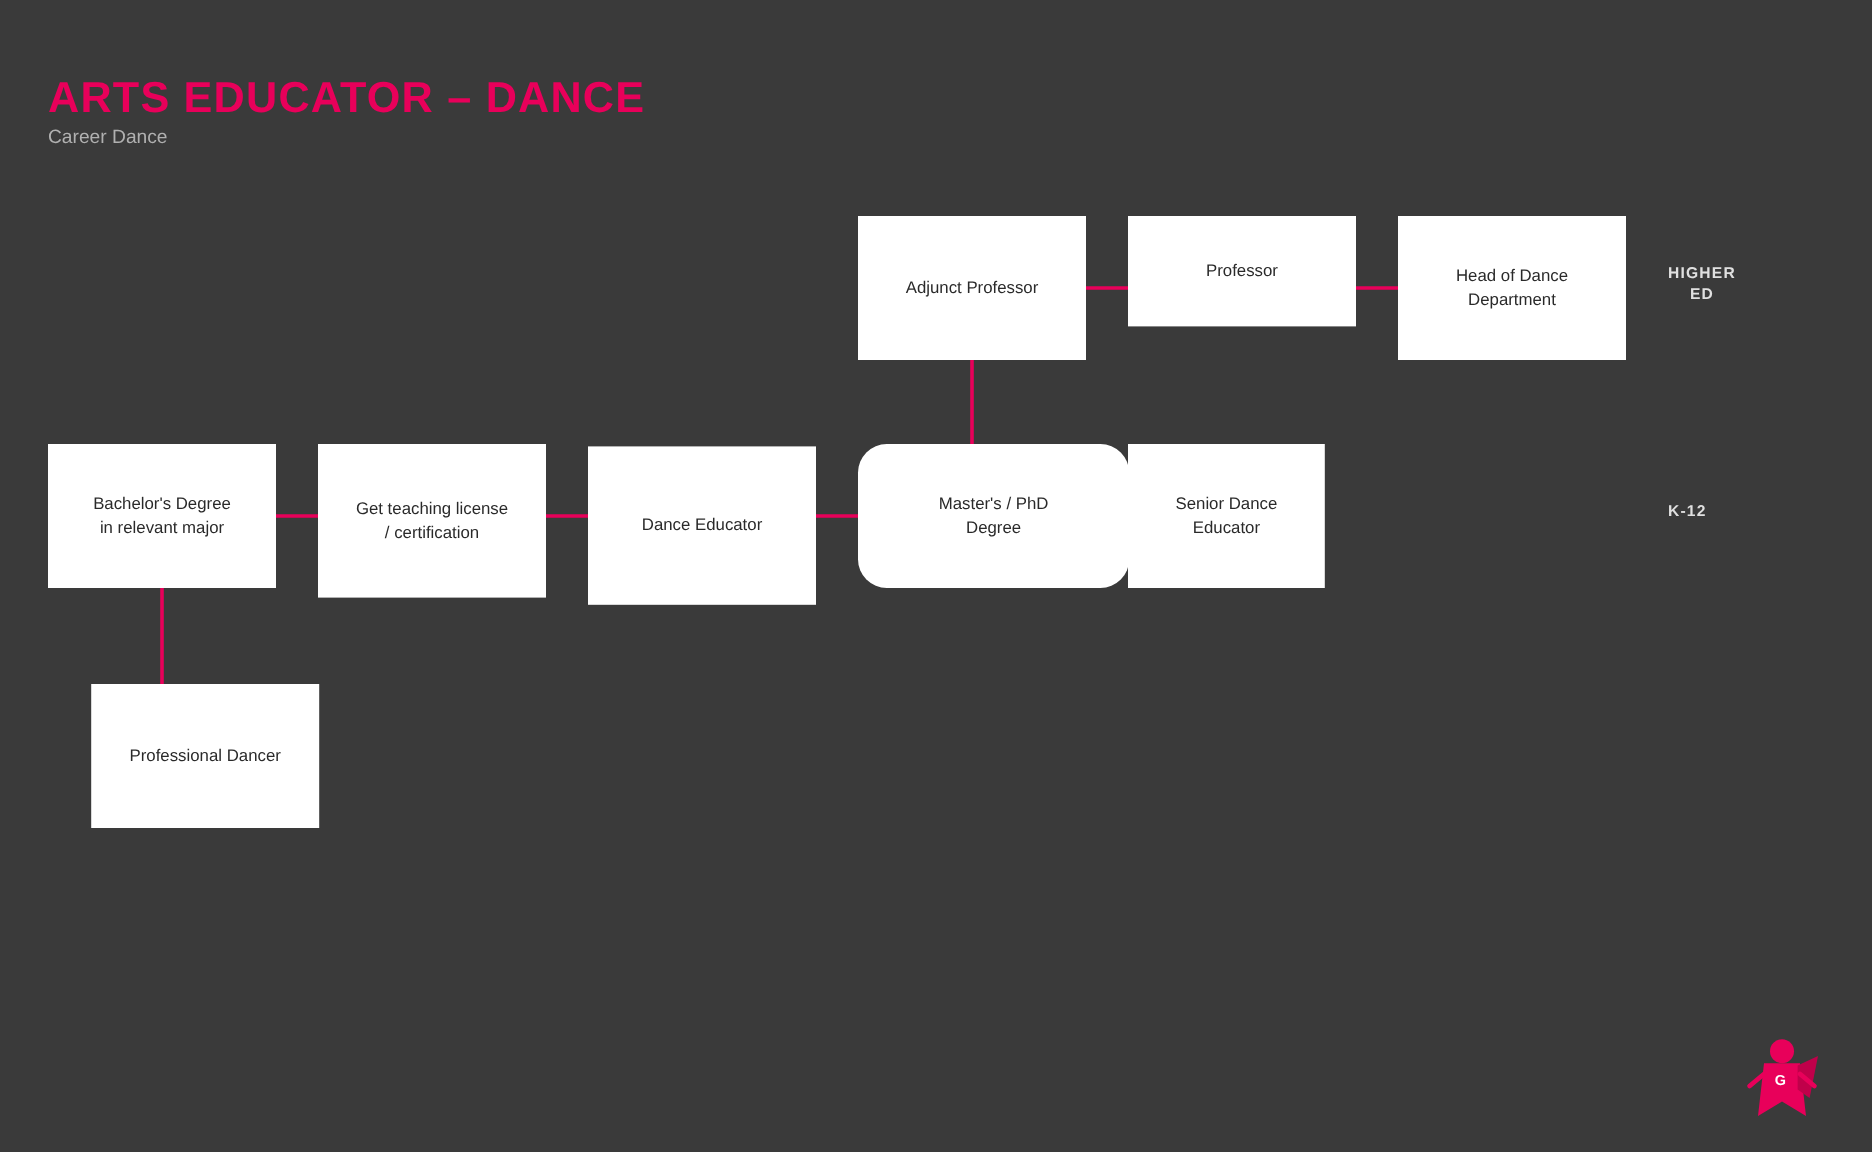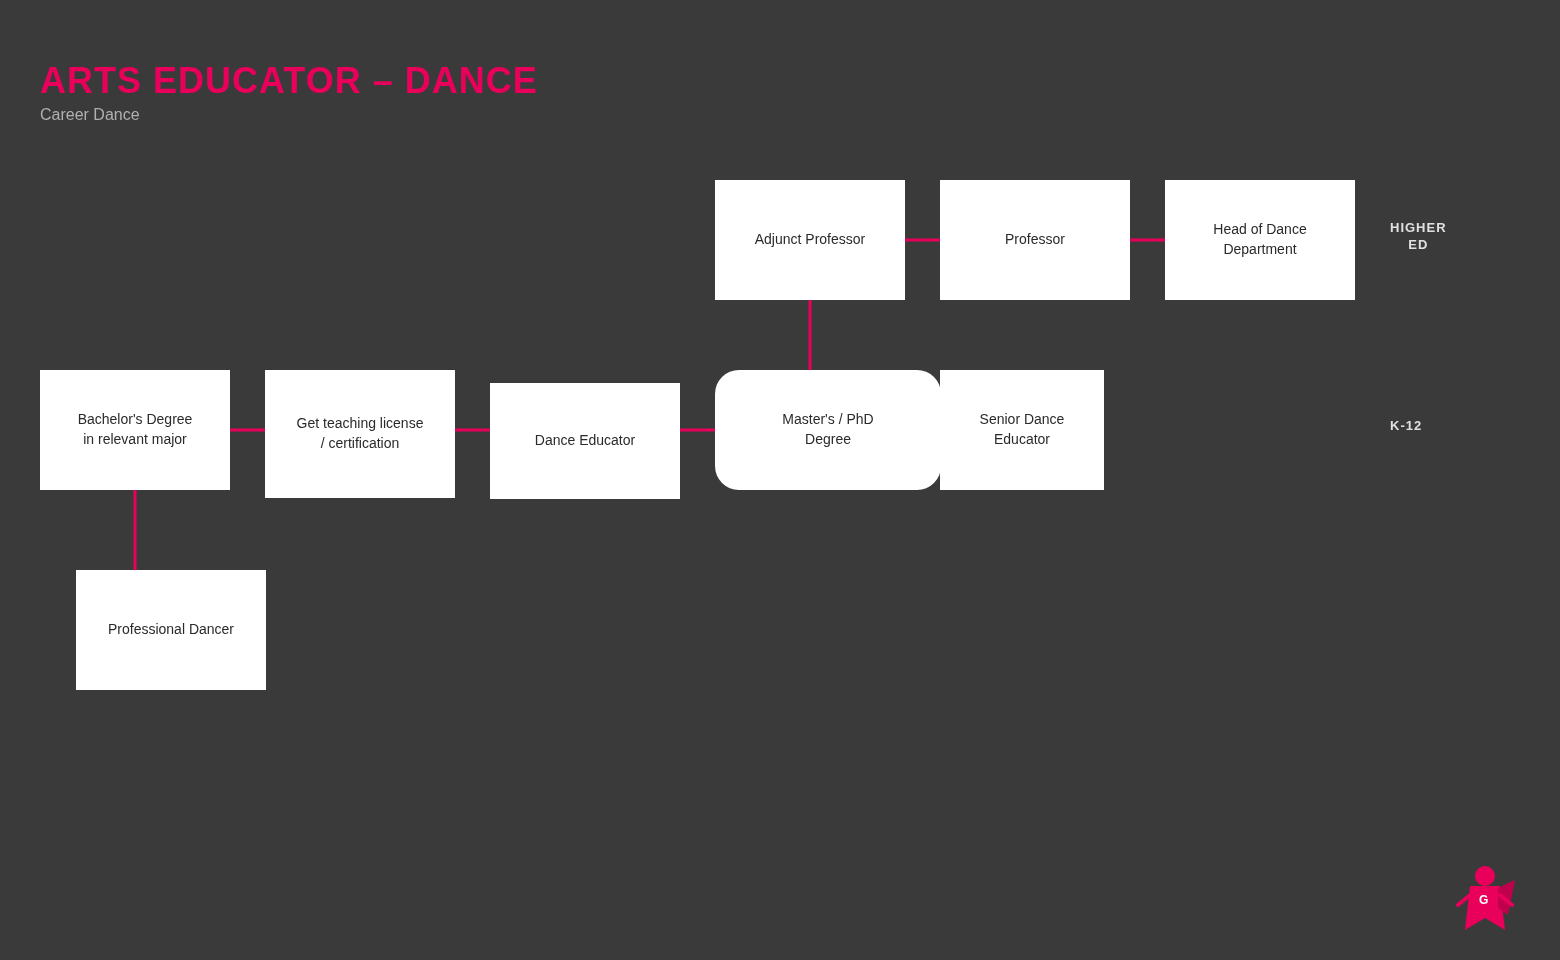--- a/index.html
+++ b/index.html
@@ -123,37 +123,37 @@
   </div>
 
   <div class="card" style="left:40px; top:430px; width:190px; height:120px;margin-left:36px;">
     <span>Professional Dancer</span>
   </div>
 
   <div class="card" style="left:265px; top:230px; width:190px; height:128px;">
     <span>Get teaching license<br>/ certification</span>
   </div>
 
-  <div class="card" style="left:490px; top:243px; width:190px; height:116px;">
+  <div class="card" style="left:490px; top:232px; width:190px; height:132px;">
     <span>Dance Educator</span>
   </div>
 
   <div class="card" style="left:715px; top:230px; width:226px; height:120px;border-radius:24px;">
     <span>Master's / PhD<br>Degree</span>
   </div>
 
   <div class="card" style="left:940px; top:230px; width:164px; height:120px;">
     <span>Senior Dance<br>Educator</span>
   </div>
 
   <div class="card" style="left:715px; top:40px; width:190px; height:120px;">
     <span>Adjunct Professor</span>
   </div>
 
-  <div class="card" style="left:940px; top:40px; width:190px; height:120px;">
+  <div class="card" style="left:940px; top:40px; width:190px; height:92px;">
     <span>Professor</span>
   </div>
 
   <div class="card" style="left:1165px; top:40px; width:190px; height:120px;">
     <span>Head of Dance<br>Department</span>
   </div>
 
   <div class="label-tag" style="left:1390px; top:80px; font-size:13px; font-weight:900; color:#e0e0e0; line-height:1.3;">
     <span>HIGHER<br>ED</span>
   </div>

